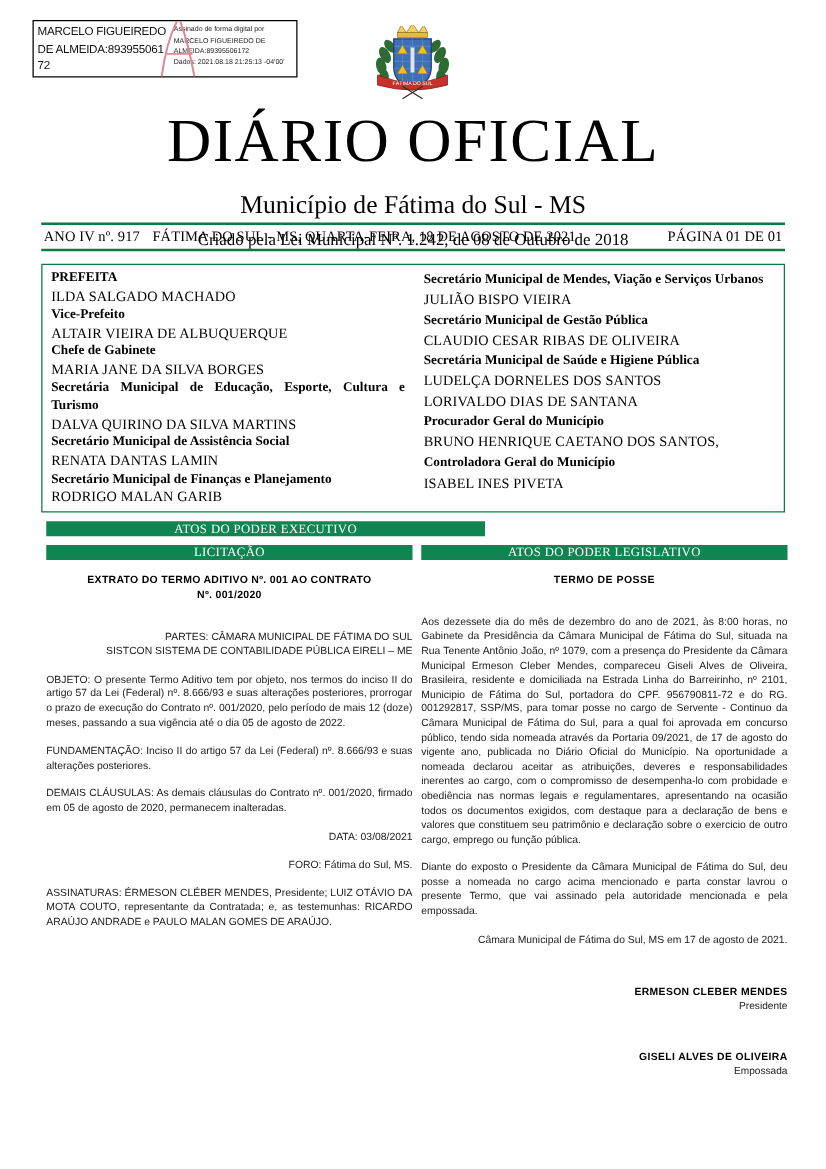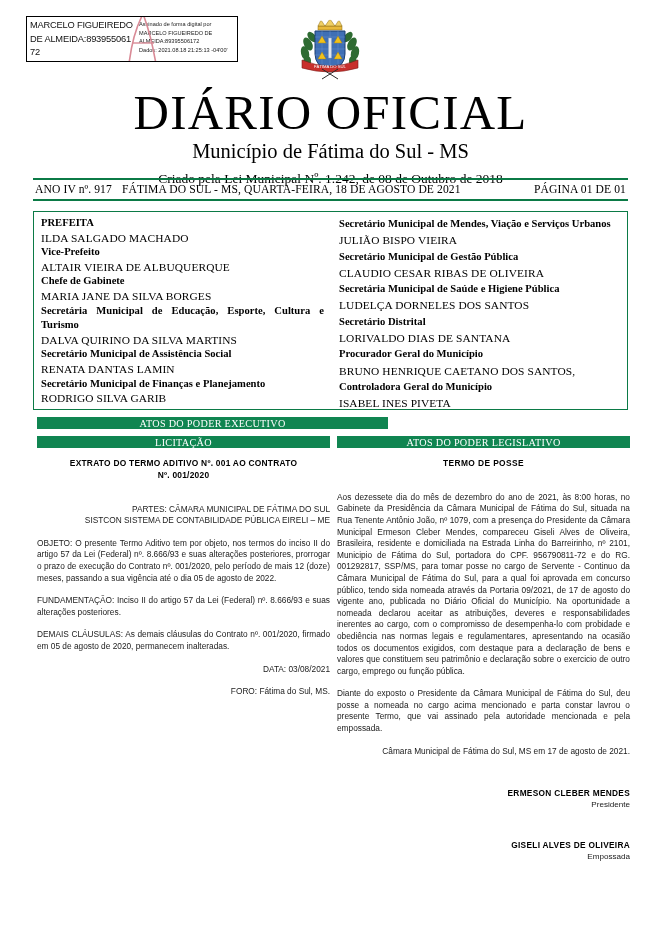--- a/index.html
+++ b/index.html
@@ -89,21 +89,21 @@
     font-size: 49px;
     line-height: 50px;
     letter-spacing: 1.2px;
     color: #000;
     font-weight: normal;
   }
   .masthead-sub {
     font-family: "Liberation Serif", serif;
     font-size: 20.5px;
     line-height: 25px;
-    margin-top: 1px;
+    margin-top: 14px;
     color: #000;
   }
   .masthead-law {
     font-family: "Liberation Serif", serif;
     font-size: 13.5px;
     line-height: 18px;
     margin-top: 6px;
     color: #000;
   }
 
@@ -320,30 +320,29 @@
       <div class="off-name">ILDA SALGADO MACHADO</div>
       <div class="off-role">Vice-Prefeito</div>
       <div class="off-name">ALTAIR VIEIRA DE ALBUQUERQUE</div>
       <div class="off-role">Chefe de Gabinete</div>
       <div class="off-name">MARIA JANE DA SILVA BORGES</div>
       <div class="off-role">Secretária Municipal de Educação, Esporte, Cultura e Turismo</div>
       <div class="off-name">DALVA QUIRINO DA SILVA MARTINS</div>
       <div class="off-role">Secretário Municipal de Assistência Social</div>
       <div class="off-name">RENATA DANTAS LAMIN</div>
       <div class="off-role">Secretário Municipal de Finanças e Planejamento</div>
-      <div class="off-name">RODRIGO SILVA GARIB</div>
+      <div class="off-name">RODRIGO MALAN GARIB</div>
     </div>
     <div class="off-col right">
       <div class="off-role">Secretário Municipal de Mendes, Viação e Serviços Urbanos</div>
       <div class="off-name">JULIÃO BISPO VIEIRA</div>
       <div class="off-role">Secretário Municipal de Gestão Pública</div>
       <div class="off-name">CLAUDIO CESAR RIBAS DE OLIVEIRA</div>
       <div class="off-role">Secretária Municipal de Saúde e Higiene Pública</div>
       <div class="off-name">LUDELÇA DORNELES DOS SANTOS</div>
-      <div class="off-role">Secretário Distrital</div>
       <div class="off-name">LORIVALDO DIAS DE SANTANA</div>
       <div class="off-role">Procurador Geral do Município</div>
       <div class="off-name">BRUNO HENRIQUE CAETANO DOS SANTOS,</div>
       <div class="off-role">Controladora Geral do Município</div>
       <div class="off-name">ISABEL INES PIVETA</div>
     </div>
   </div>
 
   <div class="bar" id="bar-executivo">ATOS DO PODER EXECUTIVO</div>
   <div class="bar" id="bar-licitacao">LICITAÇÃO</div>
@@ -354,20 +353,21 @@
     <div class="doc-title">Nº. 001/2020</div>
 
     <div class="para nojust" style="margin-top:22px;">PARTES: CÂMARA MUNICIPAL DE FÁTIMA DO SUL</div>
     <div class="para nojust tight">SISTCON SISTEMA DE CONTABILIDADE PÚBLICA EIRELI – ME</div>
 
     <div class="para">OBJETO: O presente Termo Aditivo tem por objeto, nos termos do inciso II do artigo 57 da Lei (Federal) nº. 8.666/93 e suas alterações posteriores, prorrogar o prazo de execução do Contrato nº. 001/2020, pelo período de mais 12 (doze) meses, passando a sua vigência até o dia 05 de agosto de 2022.</div>
     <div class="para">FUNDAMENTAÇÃO: Inciso II do artigo 57 da Lei (Federal) nº. 8.666/93 e suas alterações posteriores.</div>
     <div class="para">DEMAIS CLÁUSULAS: As demais cláusulas do Contrato nº. 001/2020, firmado em 05 de agosto de 2020, permanecem inalteradas.</div>
     <div class="para nojust">DATA:   03/08/2021</div>
     <div class="para nojust">FORO:   Fátima do Sul, MS.</div>
+    <div class="para">ASSINATURAS:   ÉRMESON CLÉBER MENDES, Presidente; LUIZ OTÁVIO DA MOTA COUTO, representante da Contratada; e, as testemunhas: RICARDO ARAÚJO ANDRADE e PAULO MALAN GOMES DE ARAÚJO.</div>
   </div>
 
   <div class="col" id="col-right">
     <div class="doc-title">TERMO DE POSSE</div>
 
     <div class="para" style="margin-top:22px;">Aos dezessete dia do mês de dezembro do ano de 2021, às 8:00 horas, no Gabinete da Presidência da Câmara Municipal de Fátima do Sul, situada na Rua Tenente Antônio João, nº 1079, com a presença do Presidente da Câmara Municipal Ermeson Cleber Mendes, compareceu Giseli Alves de Oliveira, Brasileira, residente e domiciliada na Estrada Linha do Barreirinho, nº 2101, Municipio de Fátima do Sul, portadora do CPF. 956790811-72 e do RG. 001292817, SSP/MS, para tomar posse no cargo de Servente - Continuo da Câmara Municipal de Fátima do Sul, para a qual foi aprovada em concurso público, tendo sida nomeada através da Portaria 09/2021, de 17 de agosto do vigente ano, publicada no Diário Oficial do Município. Na oportunidade a nomeada declarou aceitar as atribuições, deveres e responsabilidades inerentes ao cargo, com o compromisso de desempenha-lo com probidade e obediência nas normas legais e regulamentares, apresentando na ocasião todos os documentos exigidos, com destaque para a declaração de bens e valores que constituem seu patrimônio e declaração sobre o exercicio de outro cargo, emprego ou função pública.</div>
     <div class="para">Diante do exposto o Presidente da Câmara Municipal de Fátima do Sul, deu posse a nomeada no cargo acima mencionado e parta constar lavrou o presente Termo, que vai assinado pela autoridade mencionada e pela empossada.</div>
     <div class="para nojust">Câmara Municipal de Fátima do Sul, MS em 17 de agosto de 2021.</div>
 
     <div class="sign-block">

